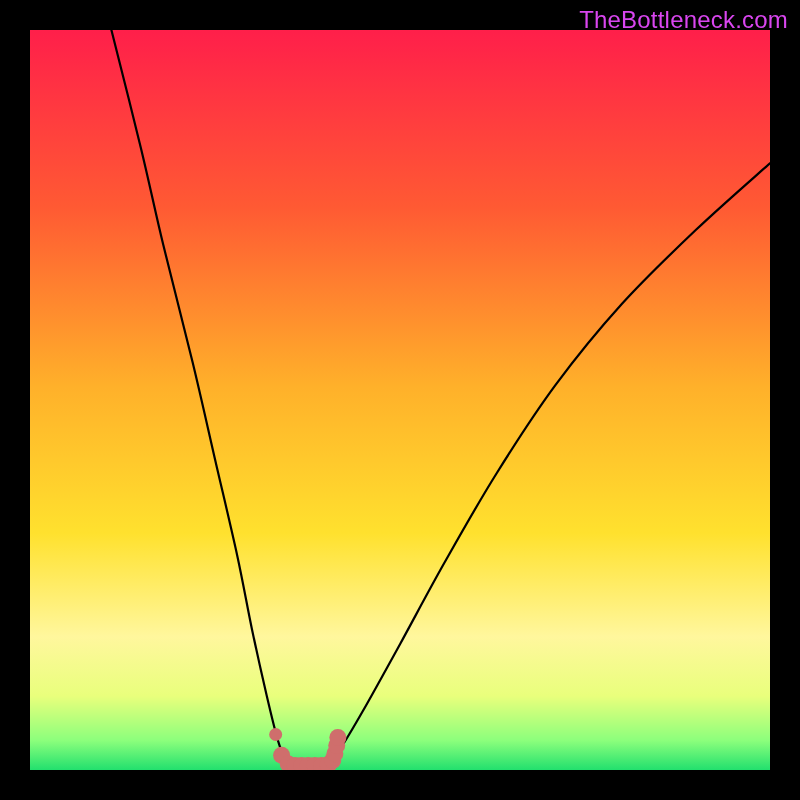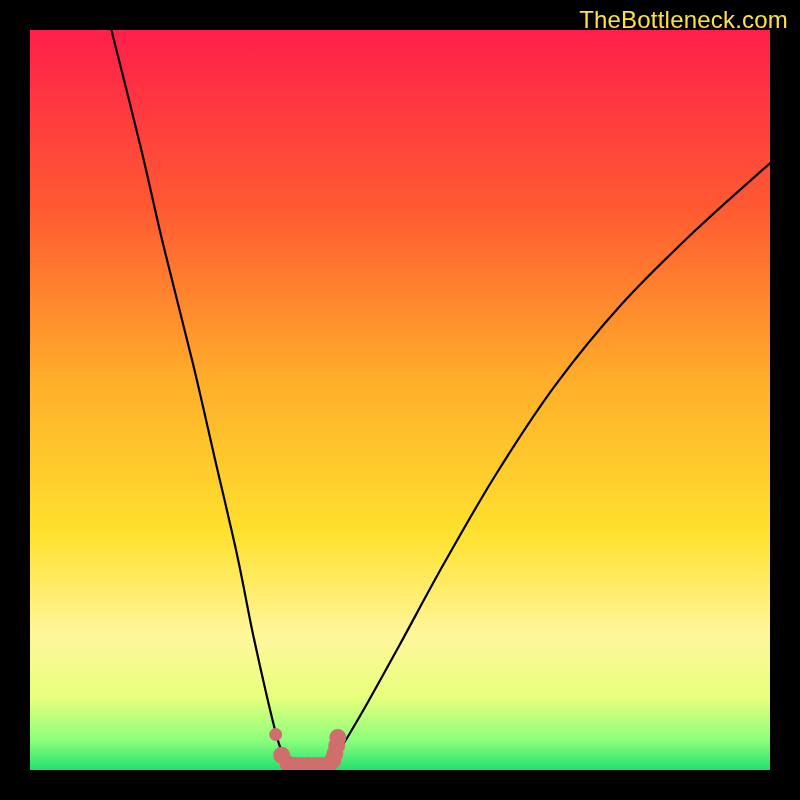--- a/index.html
+++ b/index.html
@@ -1,18 +1,18 @@
 <!DOCTYPE html>
 <html><head>
 <meta charset="utf-8">
 <style>
   html,body{margin:0;padding:0;width:800px;height:800px;overflow:hidden;font-family:Arial,Helvetica,sans-serif;background:#000}
   .frame{position:absolute;inset:0;background:#000}
   .plot{position:absolute;left:30px;top:30px;width:740px;height:740px}
-  .watermark{position:absolute;top:6px;right:12px;color:#fde047;font-size:24px;font-weight:400;letter-spacing:.2px}
+  .watermark{position:absolute;top:6px;right:12px;color:#d946ef;font-size:24px;font-weight:400;letter-spacing:.2px}
   svg{display:block}
 </style>
 </head>
 <body>
 
 <div class="frame">
   <div class="plot">
     <svg viewBox="0 0 740 740" width="740" height="740">
       <defs>
         <linearGradient id="bg" x1="0" y1="0" x2="0" y2="1">

